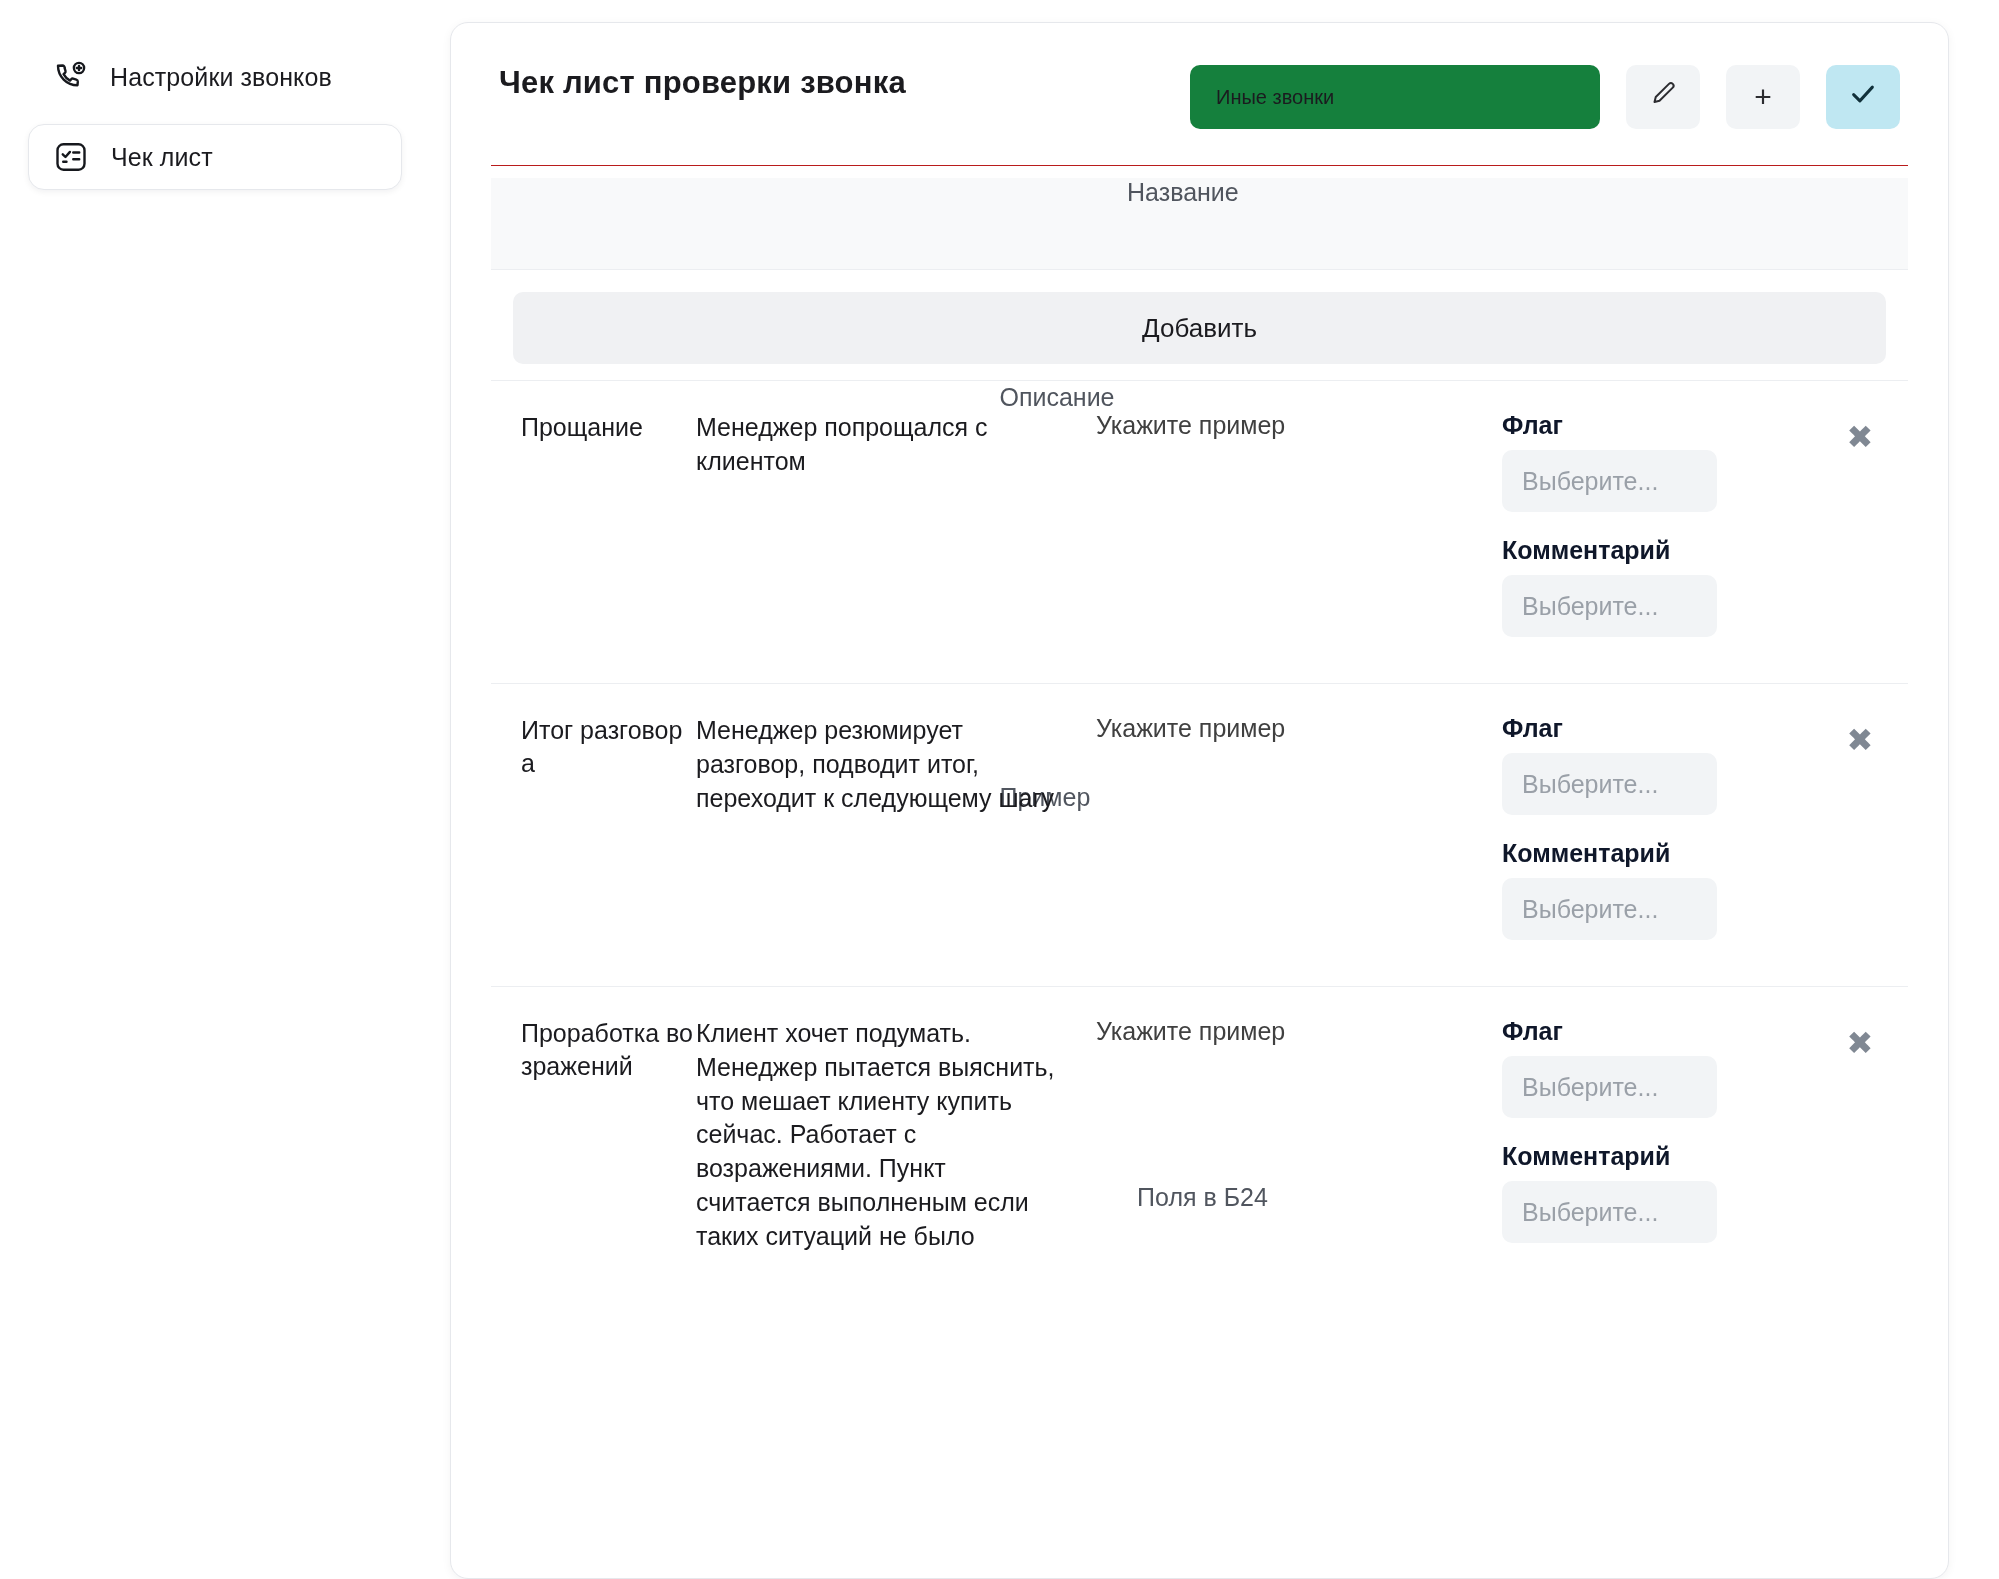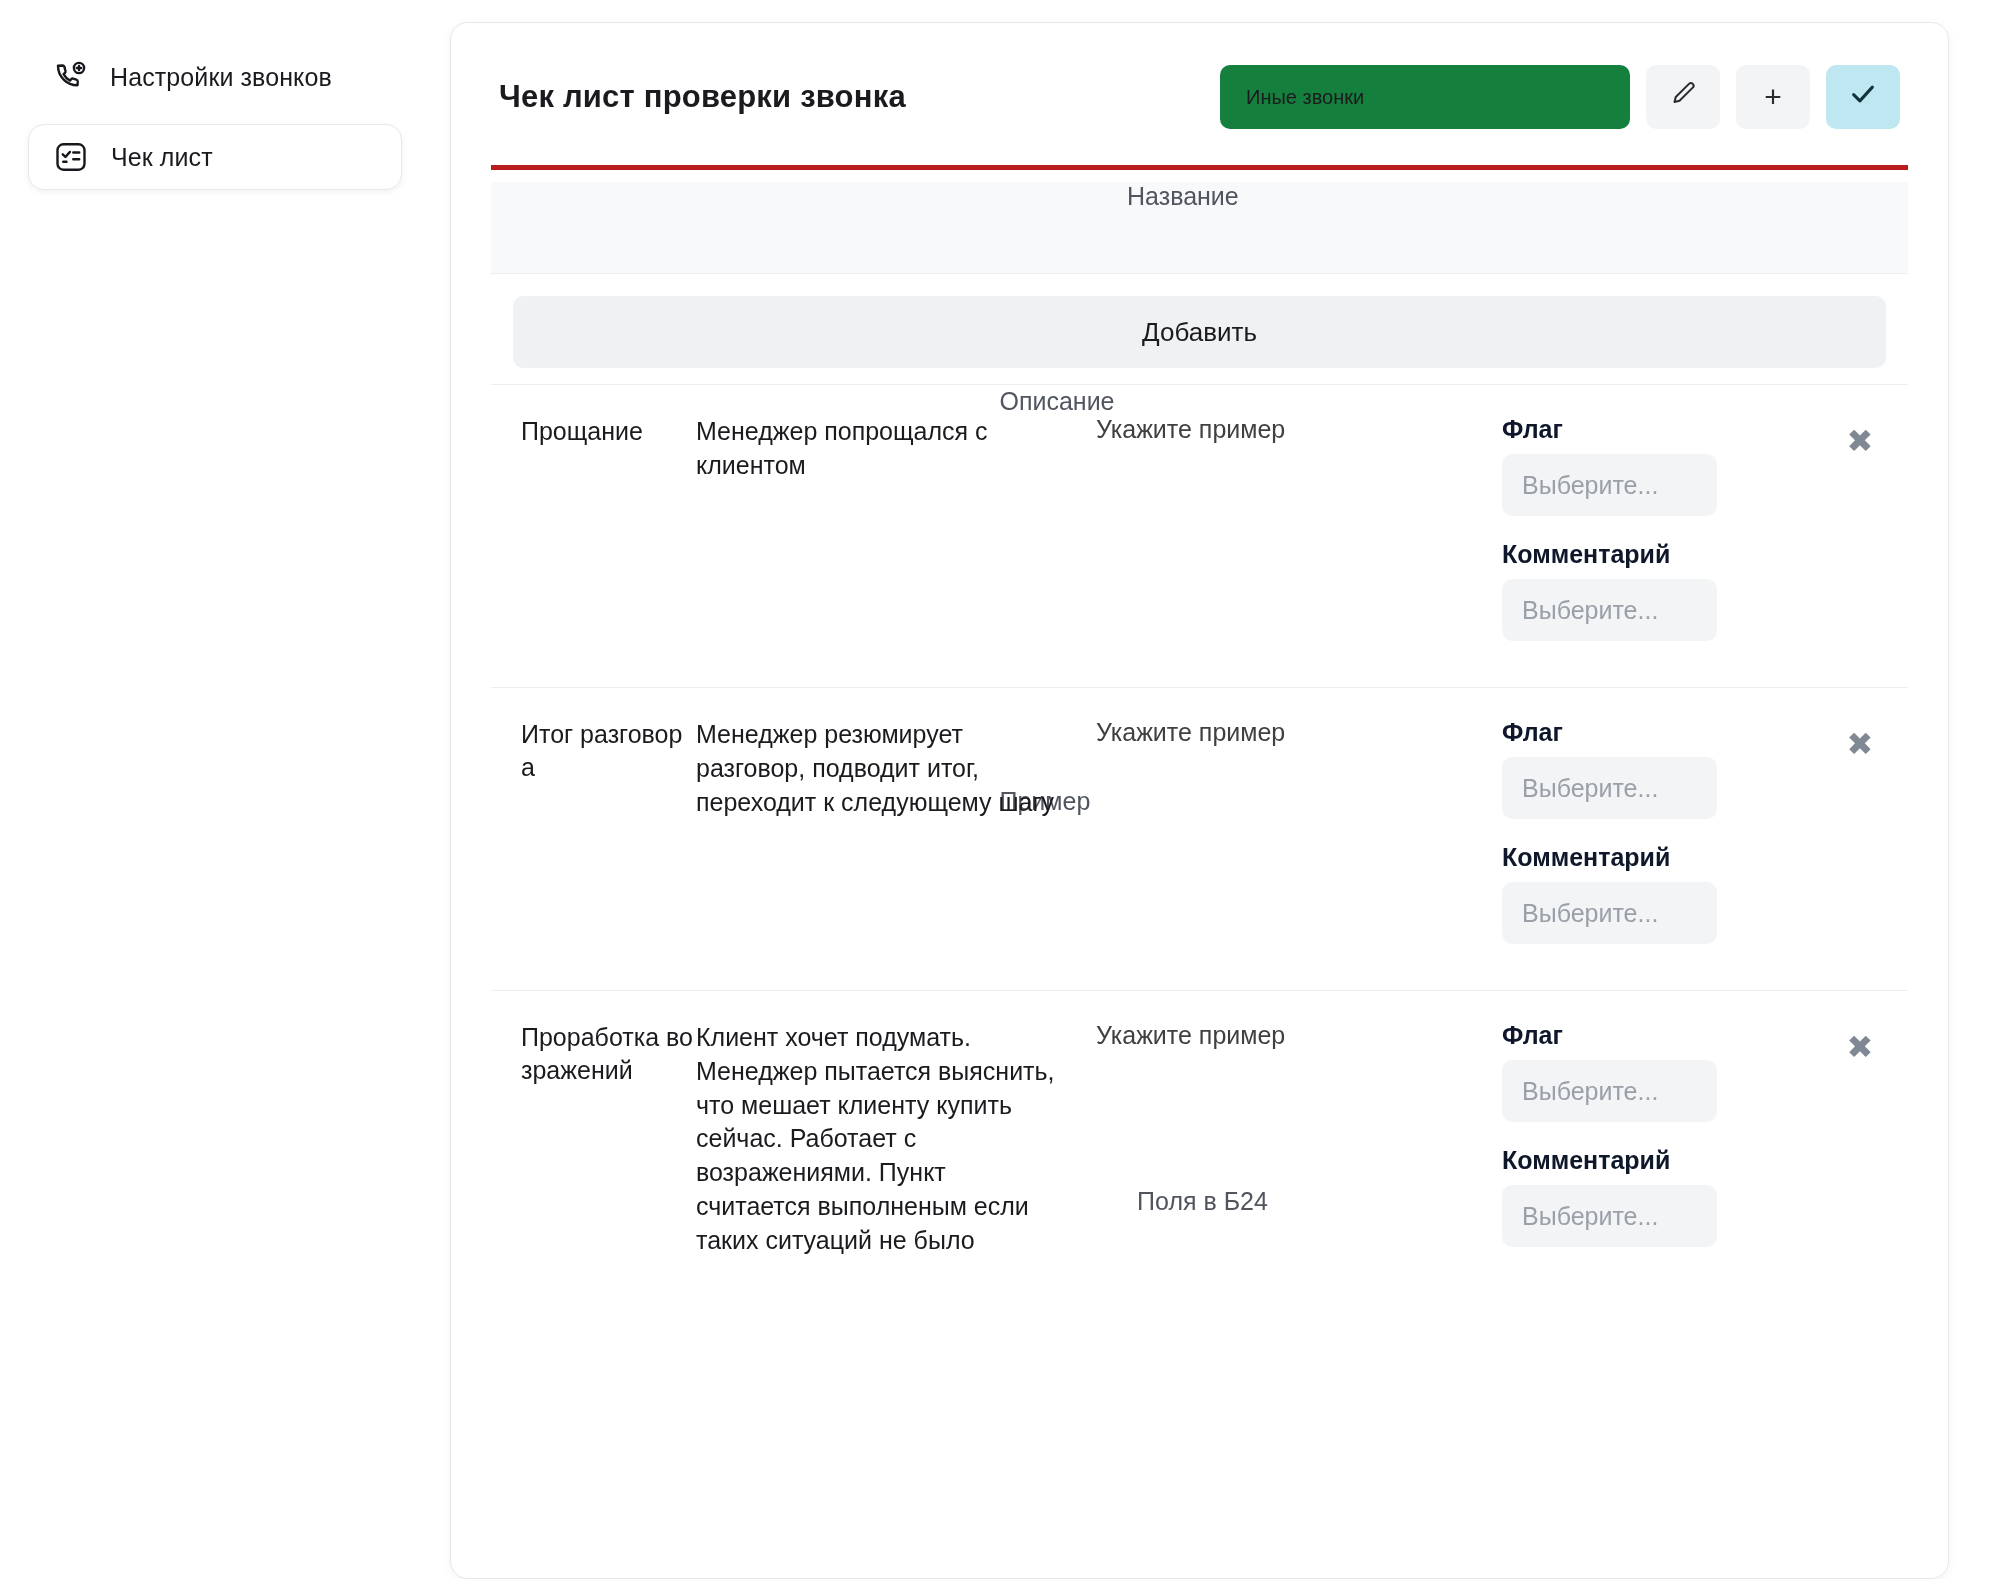--- a/index.html
+++ b/index.html
@@ -64,24 +64,23 @@
     border: 1px solid #e6e8ec;
     border-radius: 18px;
     box-shadow: 0 2px 10px rgba(16,24,40,0.05);
     height: 1557px;
     overflow: hidden;
     padding: 0 40px;
   }
 
   .card-header {
     display: flex;
-    align-items: center;
-    gap: 16px;
+    gap: 26px;
     padding: 42px 8px 36px 8px;
-    border-bottom: 5px solid #b91c1c;
+    border-bottom: 1px solid #b91c1c;
   }
   .card-title {
     font-size: 31px;
     font-weight: bold;
     letter-spacing: .2px;
     margin-right: auto;
   }
   .select-box {
     width: 410px;
     height: 64px;

